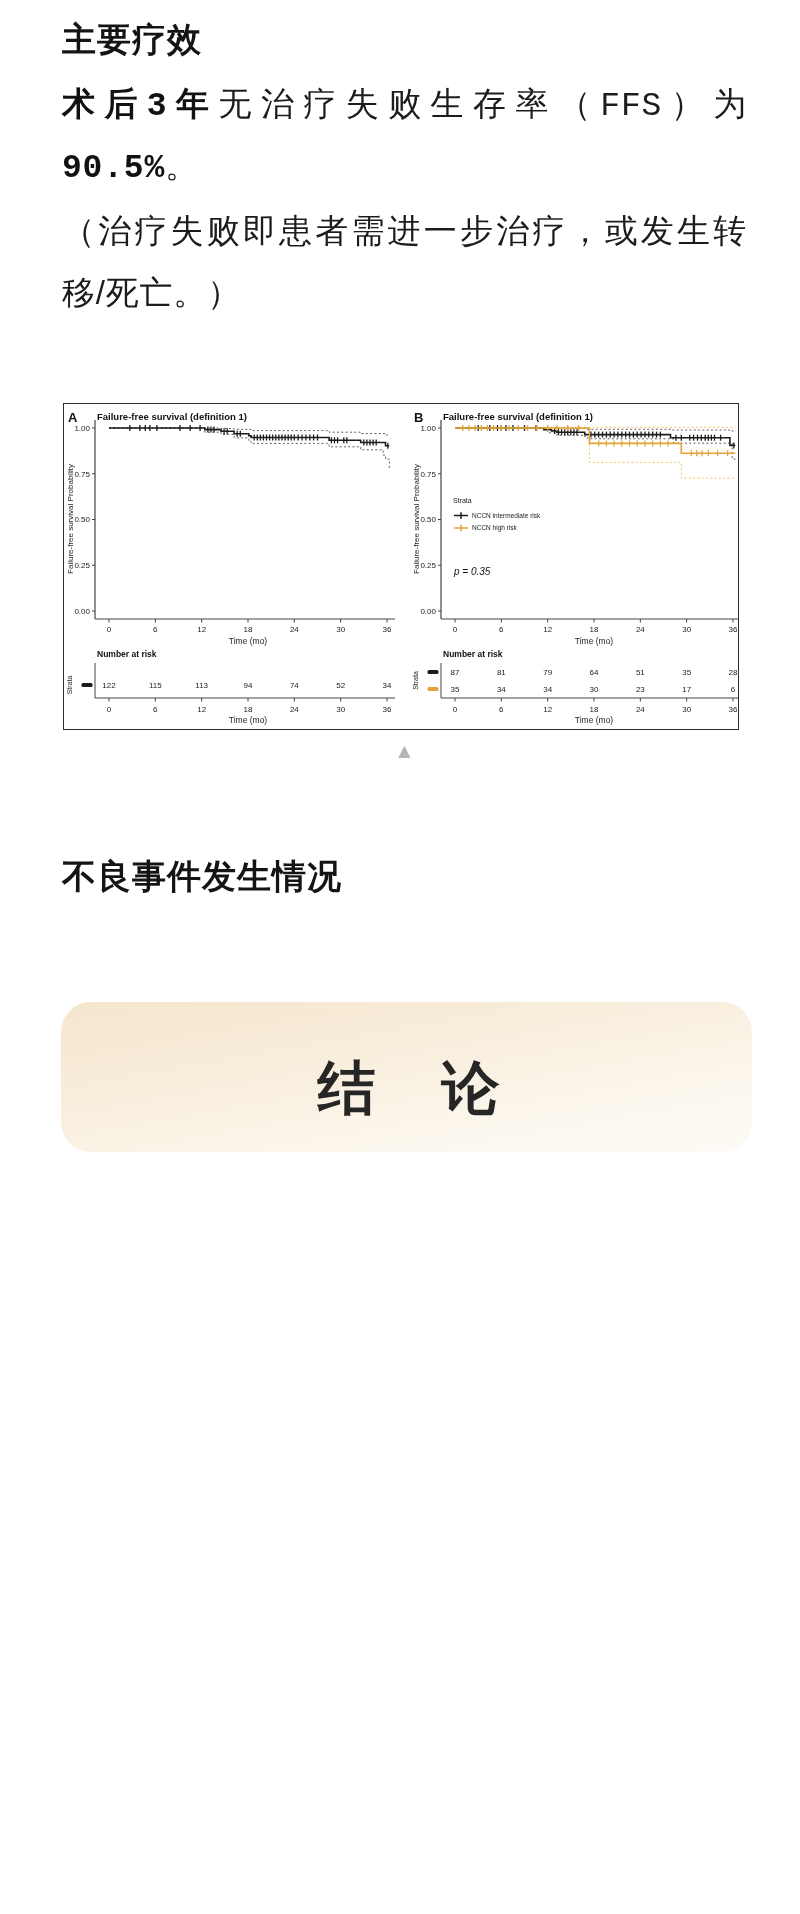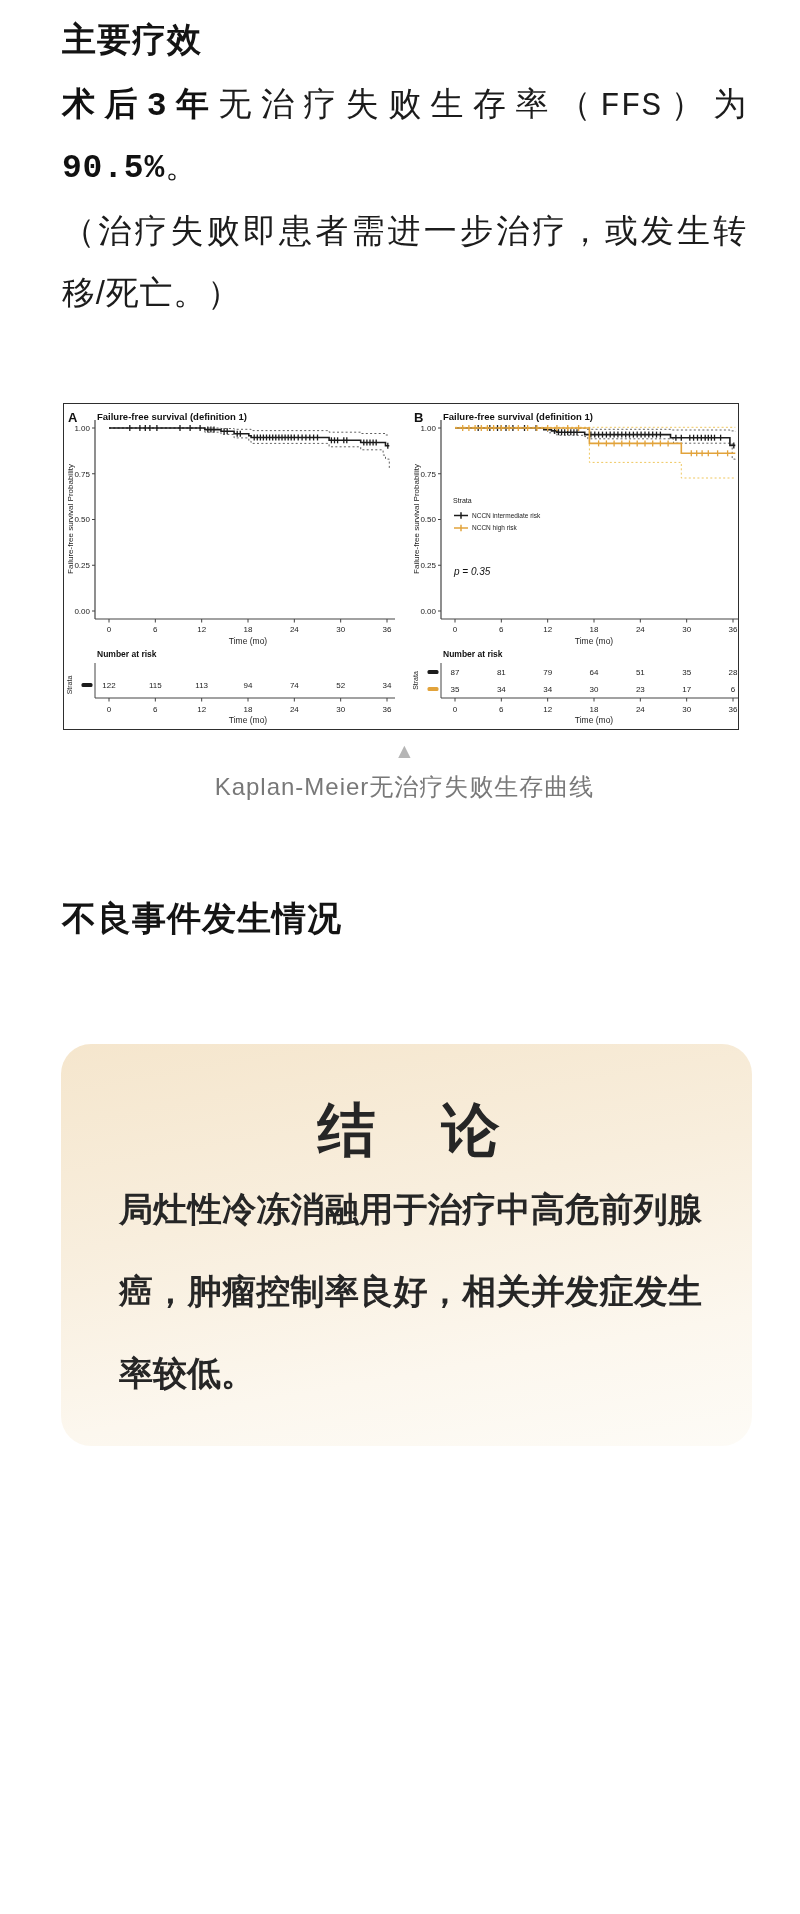--- a/index.html
+++ b/index.html
@@ -364,25 +364,23 @@
             <line x1="576.3333333333333" y1="294" x2="576.3333333333333" y2="297.5" stroke="#444" stroke-width="1"></line>
             <text x="576.3333333333333" y="307.5" font-size="8" text-anchor="middle" fill="#222">24</text>
             <line x1="622.6666666666667" y1="294" x2="622.6666666666667" y2="297.5" stroke="#444" stroke-width="1"></line>
             <text x="622.6666666666667" y="307.5" font-size="8" text-anchor="middle" fill="#222">30</text>
             <line x1="669" y1="294" x2="669" y2="297.5" stroke="#444" stroke-width="1"></line>
             <text x="669" y="307.5" font-size="8" text-anchor="middle" fill="#222">36</text>
             <text x="530" y="319" font-size="8.5" text-anchor="middle" fill="#222">Time (mo)</text>
           </svg>
         </div>
       <div class="fig-arrow">▲</div>
-      <figcaption class="fig-caption">Kaplan-Meier无治疗失败生存曲线</figcaption>
     </figure>
 
     <h2 class="sec sec-adverse">不良事件发生情况</h2>
 
 
     <div class="conclusion">
       <div class="conclusion-title">结　论</div>
-      <p class="conclusion-body">局灶性冷冻消融用于治疗中高危前列腺癌，肿瘤控制率良好，相关并发症发生率较低。</p>
     </div>
 
   </div>
 </div>
 
 </body></html>

